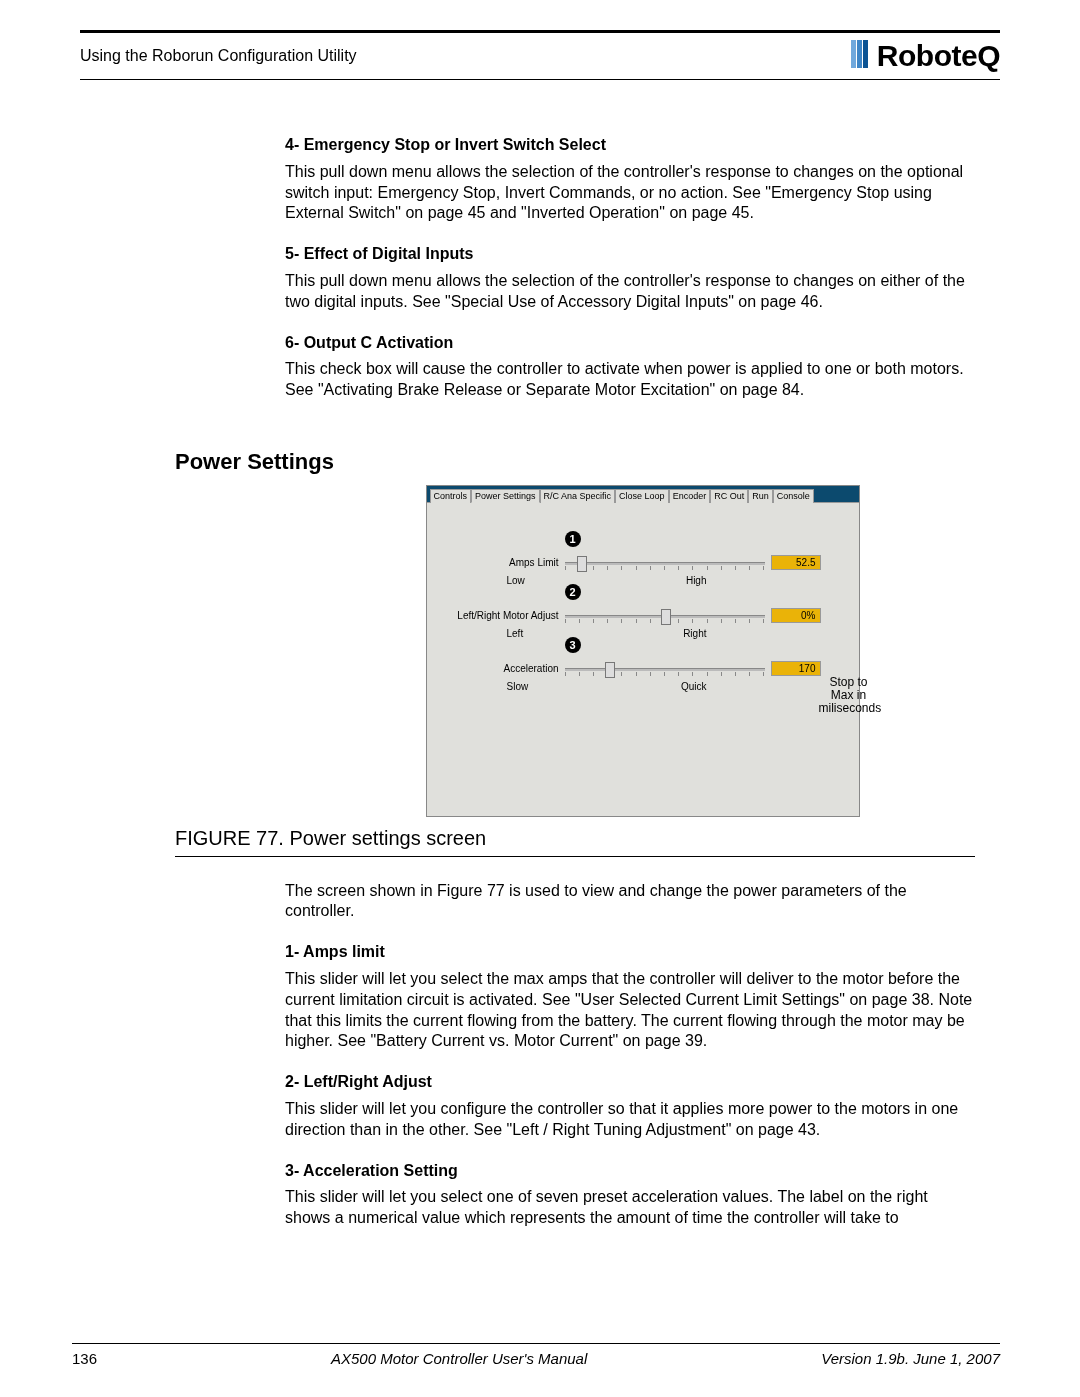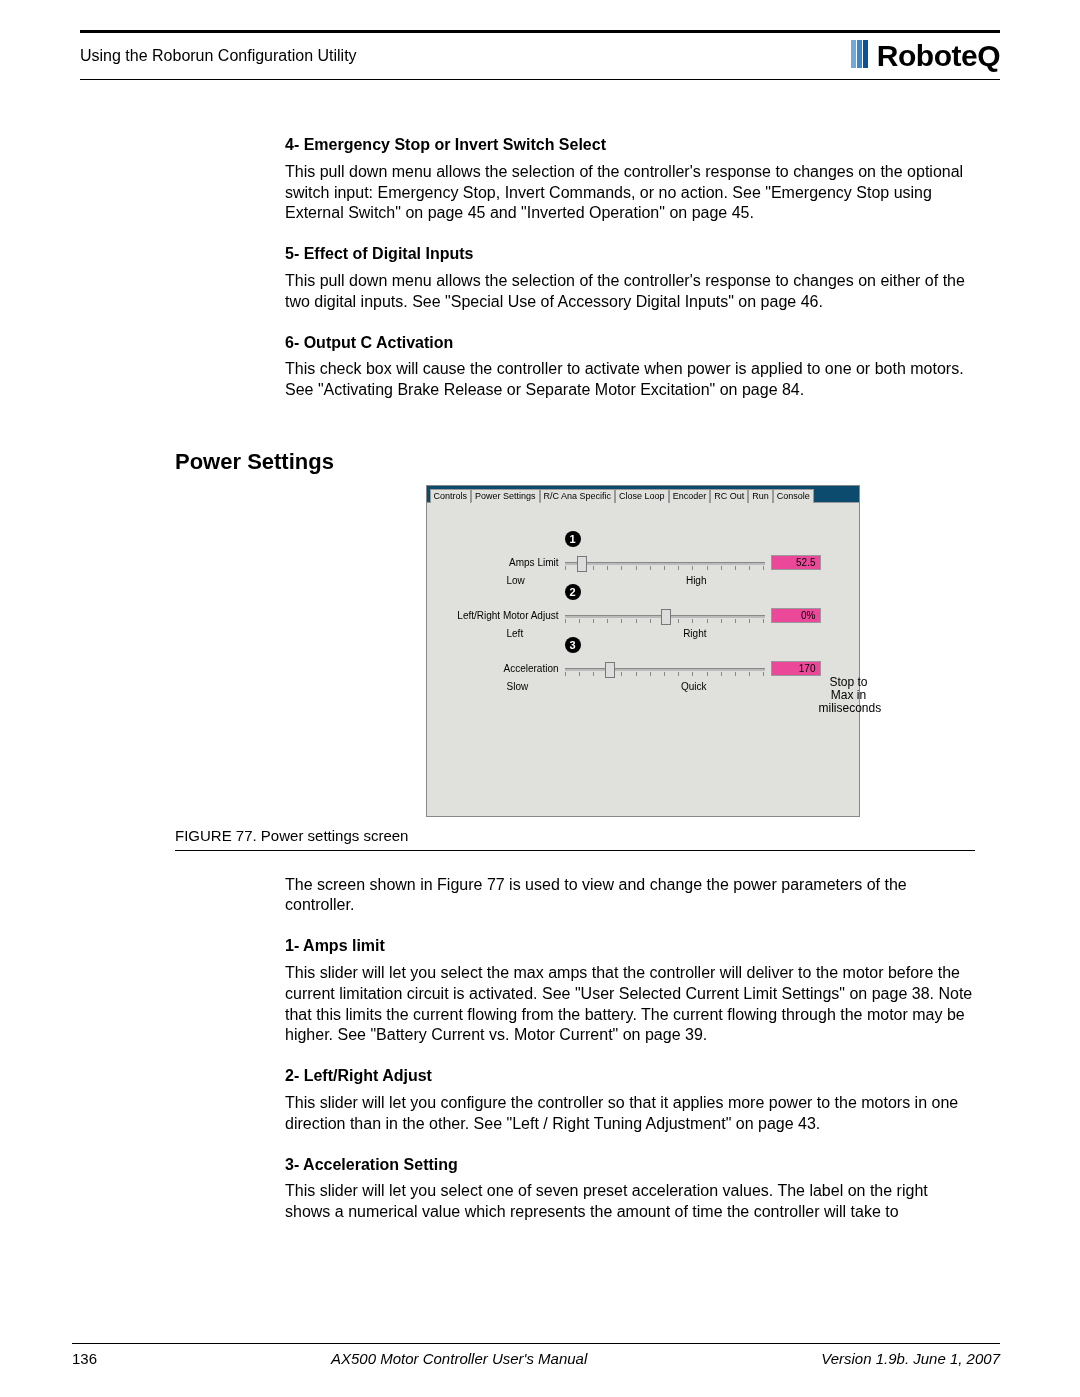--- a/index.html
+++ b/index.html
@@ -161,37 +161,37 @@
   .thumb {
     position: absolute;
     top: 3px;
     width: 8px;
     height: 14px;
     background: #ddd;
     border: 1px solid #777;
   }
   .value-box {
     border: 1px solid #999;
-    background: #ec4899;
+    background: #eab308;
     text-align: right;
     padding: 1px 4px;
     font-size: 10px;
     width: 40px;
   }
   .end-labels {
     display: flex;
     justify-content: space-between;
     font-size: 10px;
     width: 200px;
     margin-left: 68px;
     margin-bottom: 20px;
     margin-top: -6px;
   }
   .fig-caption {
-    font-size: 15px;
+    font-size: 20px;
     margin: 8px 0 6px 95px;
   }
   .caption-rule {
     border-top: 1px solid #000;
     margin: 0 25px 24px 95px;
   }
   .footer {
     position: absolute;
     bottom: 30px;
     left: 72px;

